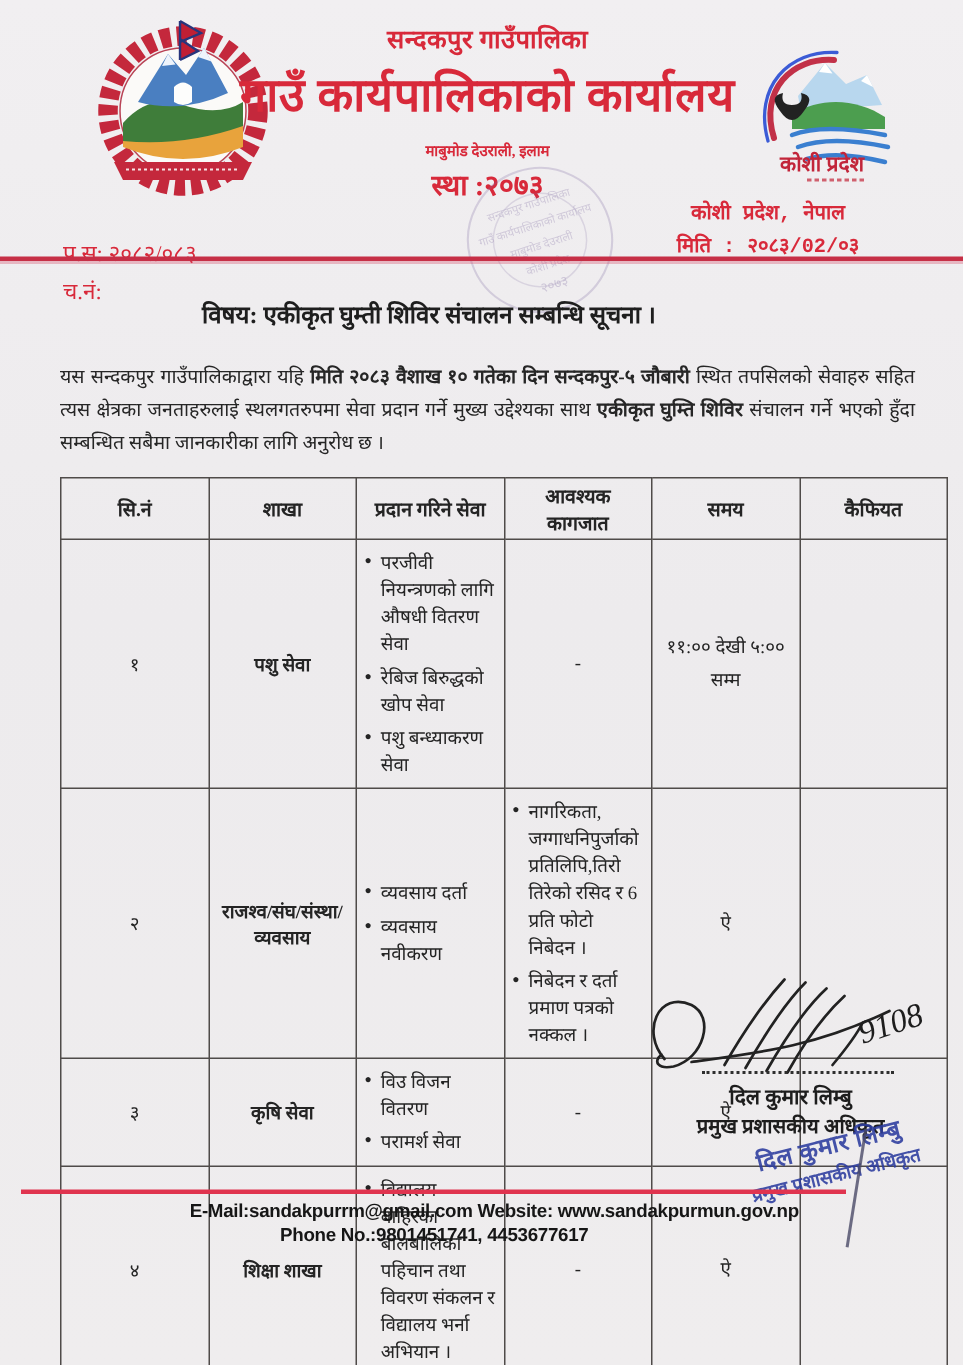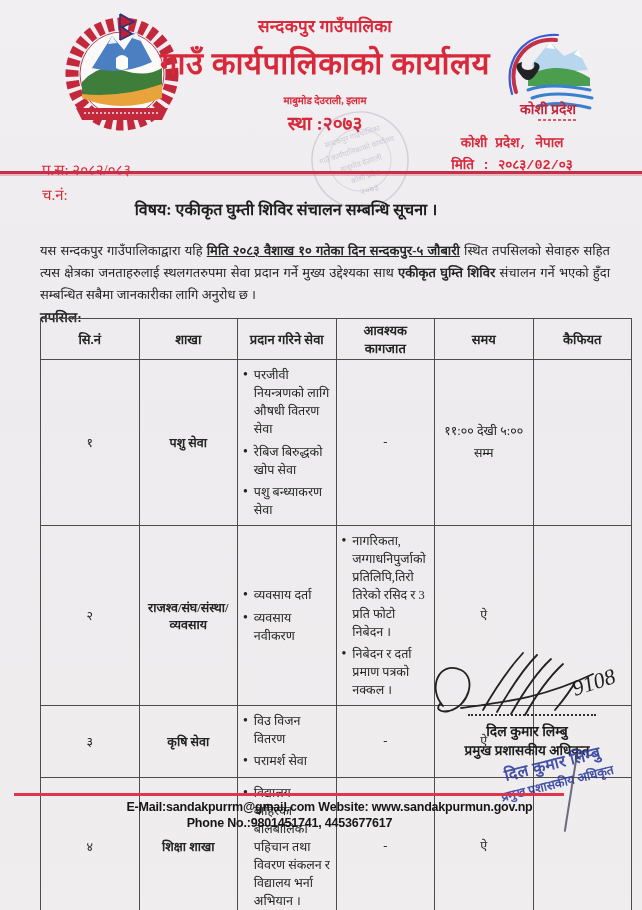--- a/index.html
+++ b/index.html
@@ -20,21 +20,21 @@
   .emblem{position:absolute;left:56px;top:10px;}
   .koshi{position:absolute;left:498px;top:30px;}
   .ref-left{position:absolute;left:42px;top:136px;color:#d8293a;font-weight:normal;font-size:15px;line-height:1.65;margin-top:22px;}
   .ref-right{position:absolute;right:30px;top:133px;width:200px;text-align:center;color:#d8293a;font-weight:bold;font-size:13.5px;line-height:1.65;font-family:Liberation Mono, monospace;}
   .rule-top{position:absolute;left:0;top:171px;width:642px;height:3px;background:#c62f46;box-shadow:0 2px 0 rgba(214,80,110,.35);}
   .round-stamp{position:absolute;left:305px;top:108px;opacity:.55;}
   
   .subject{position:absolute;left:0;top:198px;width:572px;text-align:center;font-size:16px;font-weight:bold;color:#1e1e1e;}
   .bodywrap{position:absolute;left:40px;top:240px;width:570px;}
   .para{font-size:13px;line-height:1.7;text-align:justify;margin:0;}
-  .para .bu{font-weight:bold;text-decoration:underline;}
+  .para .bu{font-weight:bold;}
   .para .b{font-weight:bold;}
   .tapasil{font-size:13.5px;font-weight:bold;margin-top:2px;}
   
   .tbl{position:absolute;left:40px;top:318px;width:592px;border-collapse:collapse;table-layout:fixed;}
   .tbl th,.tbl td{border:1px solid #4f4b49;font-size:12.5px;color:#242424;padding:2px 5px;vertical-align:middle;word-wrap:break-word;}
   .tbl th{font-size:13px;font-weight:bold;text-align:center;height:24px;}
   .c-sn{width:36px;text-align:center;}
   .c-branch{width:92px;font-weight:bold;}
   .c-serv{width:158px;}
   .c-docs{width:208px;}
@@ -120,21 +120,20 @@
     <div>कोशी प्रदेश, नेपाल</div>
     <div>मिति : २०८३/02/०३</div>
   </div>
 
   <div class="rule-top"></div>
 
   <div class="subject">विषय: एकीकृत घुम्ती शिविर संचालन सम्बन्धि सूचना ।</div>
 
   <div class="bodywrap">
     <p class="para"><span>यस सन्दकपुर गाउँपालिकाद्वारा यहि </span><span class="bu">मिति २०८३ वैशाख १० गतेका दिन सन्दकपुर-५ जौबारी</span><span> स्थित तपसिलको सेवाहरु सहित त्यस क्षेत्रका जनताहरुलाई स्थलगतरुपमा सेवा प्रदान गर्ने मुख्य उद्देश्यका साथ </span><span class="b">एकीकृत घुम्ति शिविर</span><span> संचालन गर्ने भएको हुँदा सम्बन्धित सबैमा जानकारीका लागि अनुरोध छ ।</span></p>
-    <div class="tapasil">तपसिल:</div>
   </div>
 
   <table class="tbl">
     <thead>
         <tr>
           <th>सि.नं</th>
           <th>शाखा</th>
           <th>प्रदान गरिने सेवा</th>
           <th>आवश्यक कागजात</th>
           <th>समय</th>
@@ -172,21 +171,21 @@
               <span>व्यवसाय दर्ता</span>
             </div>
             <div class="bullet">
               <span class="dot">●</span>
               <span>व्यवसाय नवीकरण</span>
             </div>
           </td>
           <td class="c-docs">
             <div class="bullet">
               <span class="dot">●</span>
-              <span>नागरिकता, जग्गाधनिपुर्जाको प्रतिलिपि,तिरो तिरेको रसिद र 3 प्रति फोटो निबेदन ।</span>
+              <span>नागरिकता, जग्गाधनिपुर्जाको प्रतिलिपि,तिरो तिरेको रसिद र 6 प्रति फोटो निबेदन ।</span>
             </div>
             <div class="bullet">
               <span class="dot">●</span>
               <span>निबेदन र दर्ता प्रमाण पत्रको नक्कल ।</span>
             </div>
           </td>
           <td class="c-time plain">ऐ</td>
           <td class="c-remark plain"></td>
         </tr>
         <tr>

